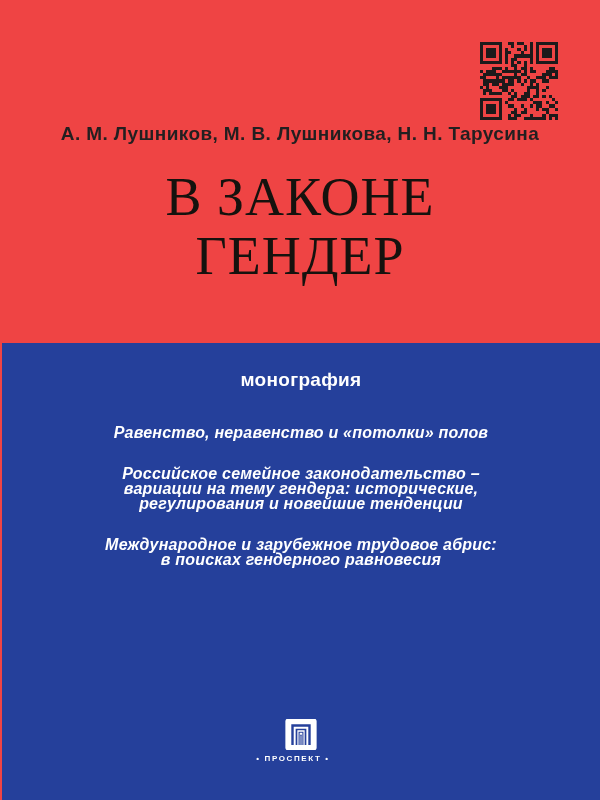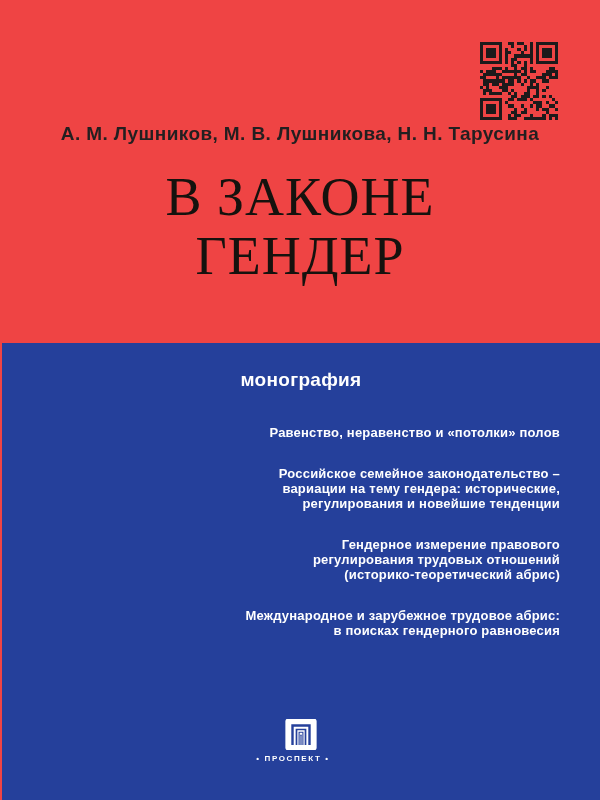--- a/index.html
+++ b/index.html
@@ -48,26 +48,27 @@
   .subtitle {
     margin-top:26px;
     text-align:center;
     font-size:19px; font-weight:600;
     letter-spacing:0.3px;
   }
   .topics {
     margin-top:34px;
   }
   .topic {
-    text-align:right;
+    text-align:center;
     white-space:pre-line;
-    font-size:13px; line-height:15px;
+    font-size:16px; line-height:15px;
     font-weight:bold;
     letter-spacing:0.2px;
     margin:0 40px 26px 40px;
+    font-style:italic;
   }
 
   
   .logo-box {
     position:absolute; top:376px; left:50%;
     transform:translateX(-50%);
     width:31px; height:31px;
     background:#ffffff;
     border-radius:2px;
   }
@@ -405,23 +406,20 @@
   </div>
 
   <div class="panel">
     <div class="subtitle">монография</div>
 
     <div class="topics">
       <div class="topic">Равенство, неравенство и «потолки» полов</div>
       <div class="topic">Российское семейное законодательство –
 вариации на тему гендера: исторические,
 регулирования и новейшие тенденции</div>
-      <div class="topic">Гендерное измерение правового
-регулирования трудовых отношений
-(историко-теоретический абрис)</div>
       <div class="topic">Международное и зарубежное трудовое абрис:
 в поисках гендерного равновесия</div>
     </div>
 
     <div class="logo-box">
       <svg viewBox="0 0 31 31" xmlns="http://www.w3.org/2000/svg" aria-hidden="true">
         <rect x="0" y="0" width="31" height="31" rx="2" fill="#ffffff"></rect>
         <path d="M7 26 V6.5 H24 V26" fill="none" stroke="#25409b" stroke-width="2.4"></path>
         <path d="M11 26 V10.5 H20 V26" fill="none" stroke="#25409b" stroke-width="1.7"></path>
         <path d="M13.6 26 V13.2 H17.4 V26" fill="none" stroke="#25409b" stroke-width="1.1"></path>

